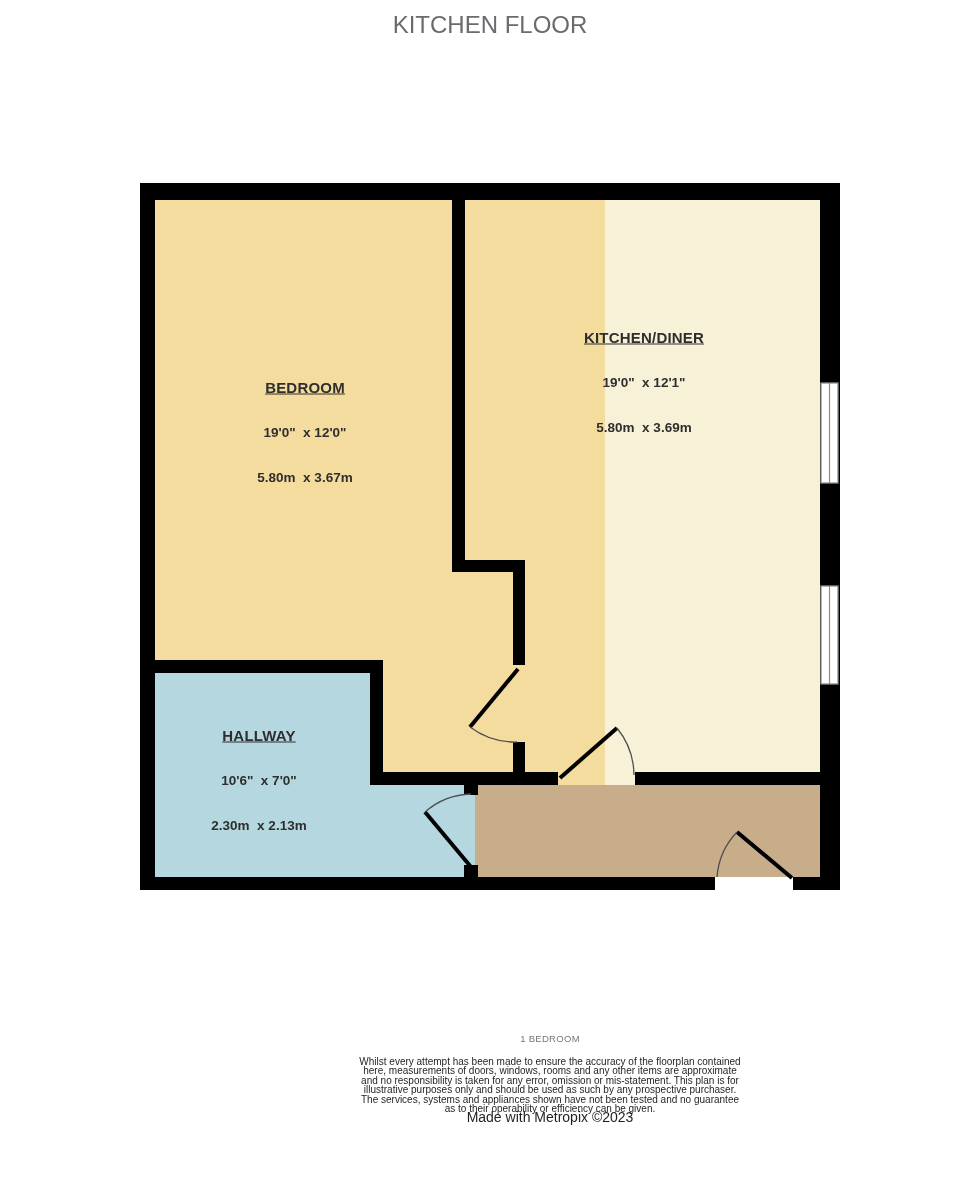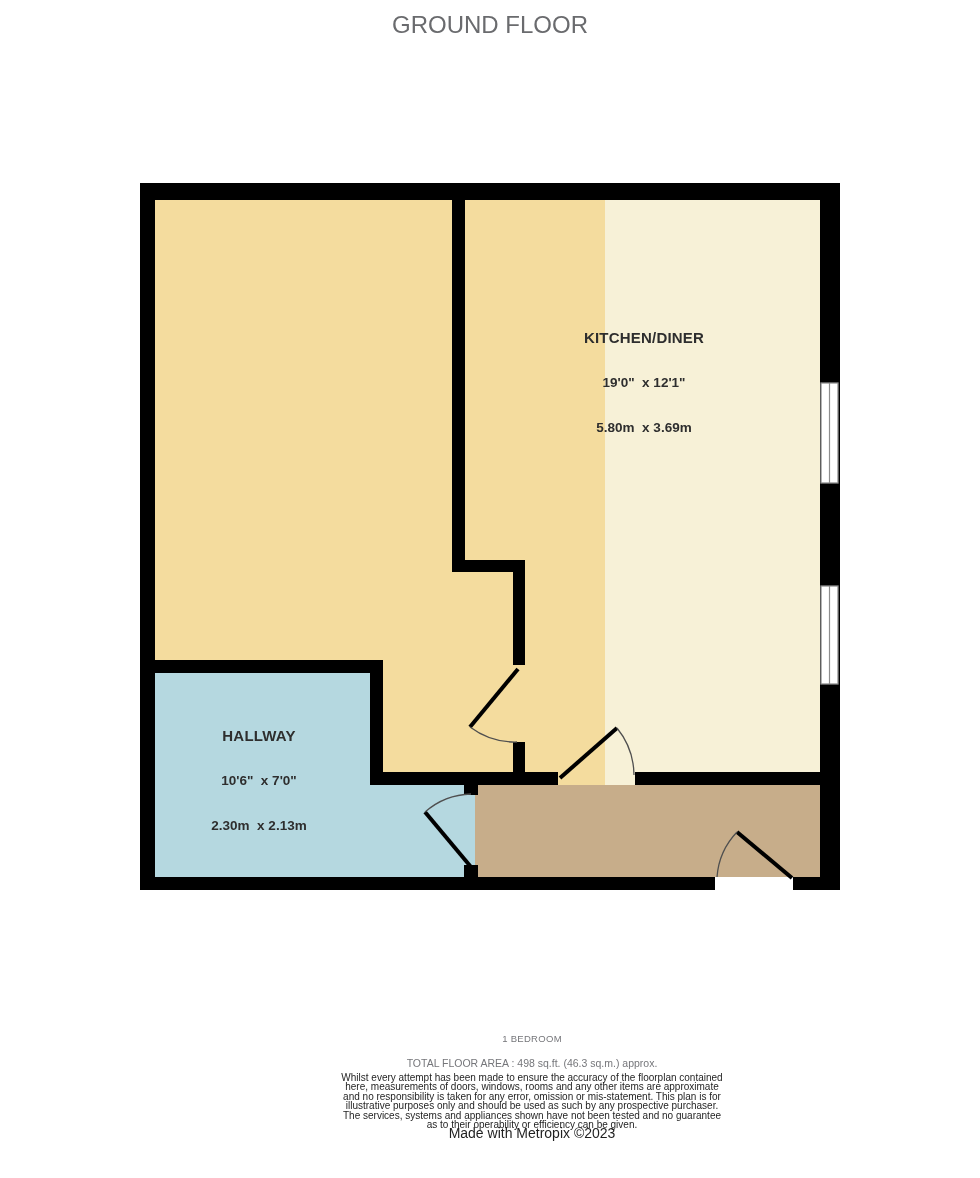--- a/index.html
+++ b/index.html
@@ -30,39 +30,39 @@
   .door-leaf{stroke:var(--c-wall,#000000);stroke-width:4;fill:none;}
   .door-arc{stroke:#4f4f4f;stroke-width:1.3;fill:none;}
   .win{fill:#ffffff;stroke:#8e8e8e;stroke-width:1.3;}
   .win-mid{stroke:#8e8e8e;stroke-width:1.2;}
   
   .room-label{
     position:absolute;transform:translate(-50%,-50%);
     text-align:center;color:var(--c-label-text,#2e2e2e);
     font-weight:700;white-space:pre;line-height:15px;
   }
-  .rname{font-size:15px;letter-spacing:.2px;}
+  .rname{font-size:15px;letter-spacing:.2px;text-decoration:underline;}
   .rdim{font-size:13.5px;}
   
   .footer{
-    position:absolute;top:1033px;left:152px;width:760px;
+    position:absolute;top:1033px;left:170px;width:760px;
     text-align:center;color:#1f1f1f;
   }
   .footer .count{font-size:9.5px;color:var(--c-muted-text,#77787b);margin-bottom:13px;letter-spacing:.3px;}
   .footer .area{font-size:10.5px;color:var(--c-muted-text,#6f7073);margin-bottom:4px;}
   .footer .disclaimer{font-size:10px;line-height:9.4px;width:384px;margin:0 auto;}
   .footer .credit{font-size:14px;line-height:9.4px;}
 </style>
 </head>
 <body>
 
 <div class="page">
 
   <div class="title-block">
-    <div>GROUND FLOOR</div>
+    <div>KITCHEN FLOOR</div>
   </div>
 
   <div class="plan">
     <svg width="700" height="707" viewBox="0 0 700 707">
 
       <g>
         <rect class="f-kitchen" x="312" y="17" width="372" height="585"></rect>
         <rect class="f-bedroom" x="15" y="17" width="450" height="643"></rect>
         <rect class="f-bedroom" x="243" y="377" width="137" height="225"></rect>
         <rect class="f-bathroom" x="13" y="477" width="230" height="230"></rect>
@@ -103,35 +103,39 @@
         <path class="door-arc" d="M285,629 A73,73 0 0 1 331,611"></path>
 
         <line class="door-leaf" x1="420" y1="595" x2="477" y2="545"></line>
         <path class="door-arc" d="M477,545 A76,76 0 0 1 494,592"></path>
 
         <line class="door-leaf" x1="652" y1="695" x2="597" y2="649"></line>
         <path class="door-arc" d="M597,649 A73,73 0 0 0 577,694"></path>
       </g>
     </svg>
 
+    <div class="room-label" style="left:165px;top:249px;">
+      <div class="rname">BEDROOM</div>
+      <div class="rdim">19'0"  x 12'0"</div>
+      <div class="rdim">5.80m  x 3.67m</div>
+    </div>
 
     <div class="room-label" style="left:504px;top:199px;">
       <div class="rname">KITCHEN/DINER</div>
       <div class="rdim">19'0"  x 12'1"</div>
       <div class="rdim">5.80m  x 3.69m</div>
     </div>
 
     <div class="room-label" style="left:119px;top:597px;">
       <div class="rname">HALLWAY</div>
       <div class="rdim">10'6"  x 7'0"</div>
       <div class="rdim">2.30m  x 2.13m</div>
     </div>
 
   </div>
 
   <div class="footer">
     <div class="count">1 BEDROOM</div>
-    <div class="area">TOTAL FLOOR AREA : 498 sq.ft. (46.3 sq.m.) approx.</div>
     <div class="disclaimer">Whilst every attempt has been made to ensure the accuracy of the floorplan contained here, measurements of doors, windows, rooms and any other items are approximate and no responsibility is taken for any error, omission or mis-statement. This plan is for illustrative purposes only and should be used as such by any prospective purchaser. The services, systems and appliances shown have not been tested and no guarantee as to their operability or efficiency can be given.</div>
     <div class="credit">Made with Metropix ©2023</div>
   </div>
 
 </div>
 
 </body></html>

